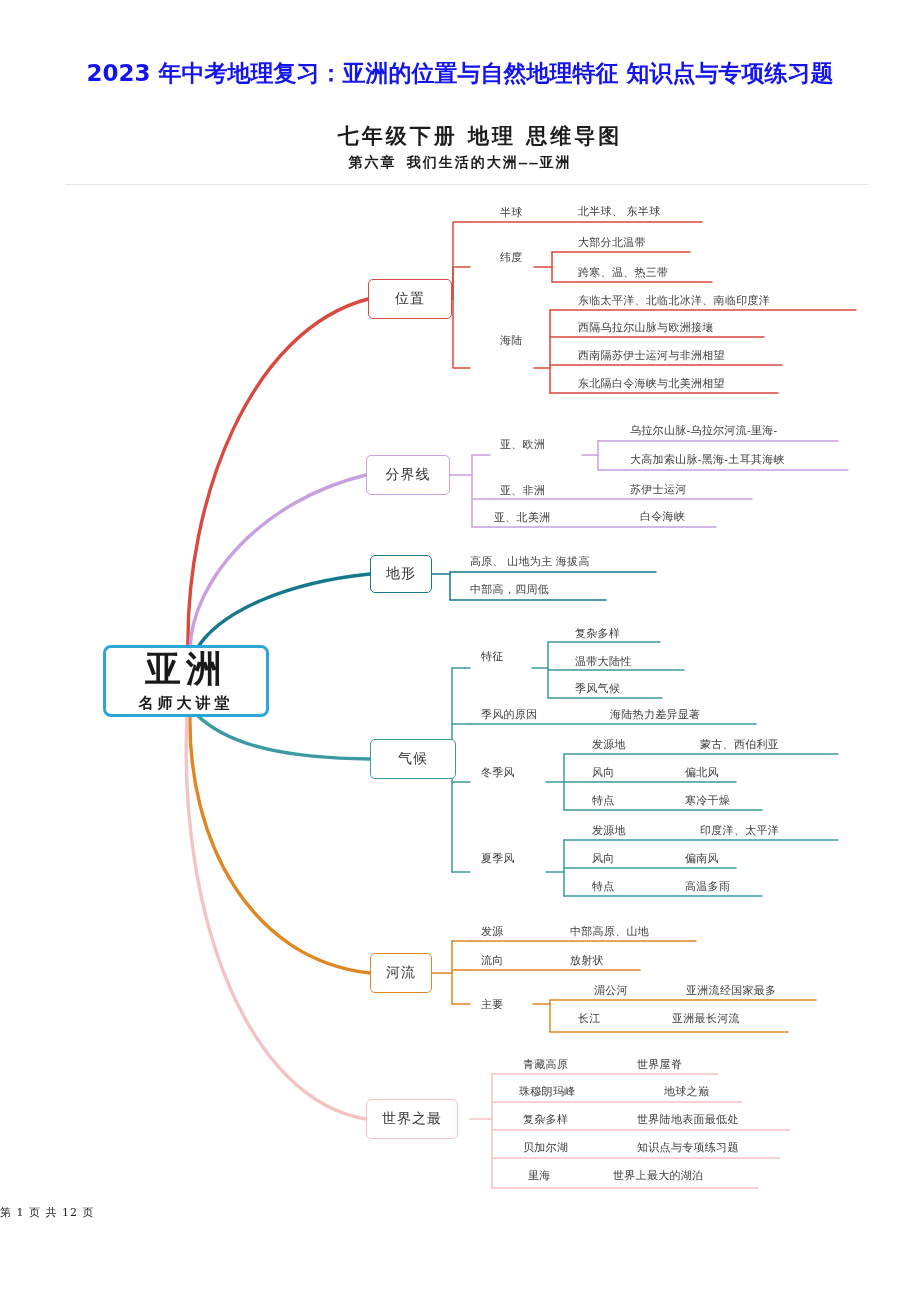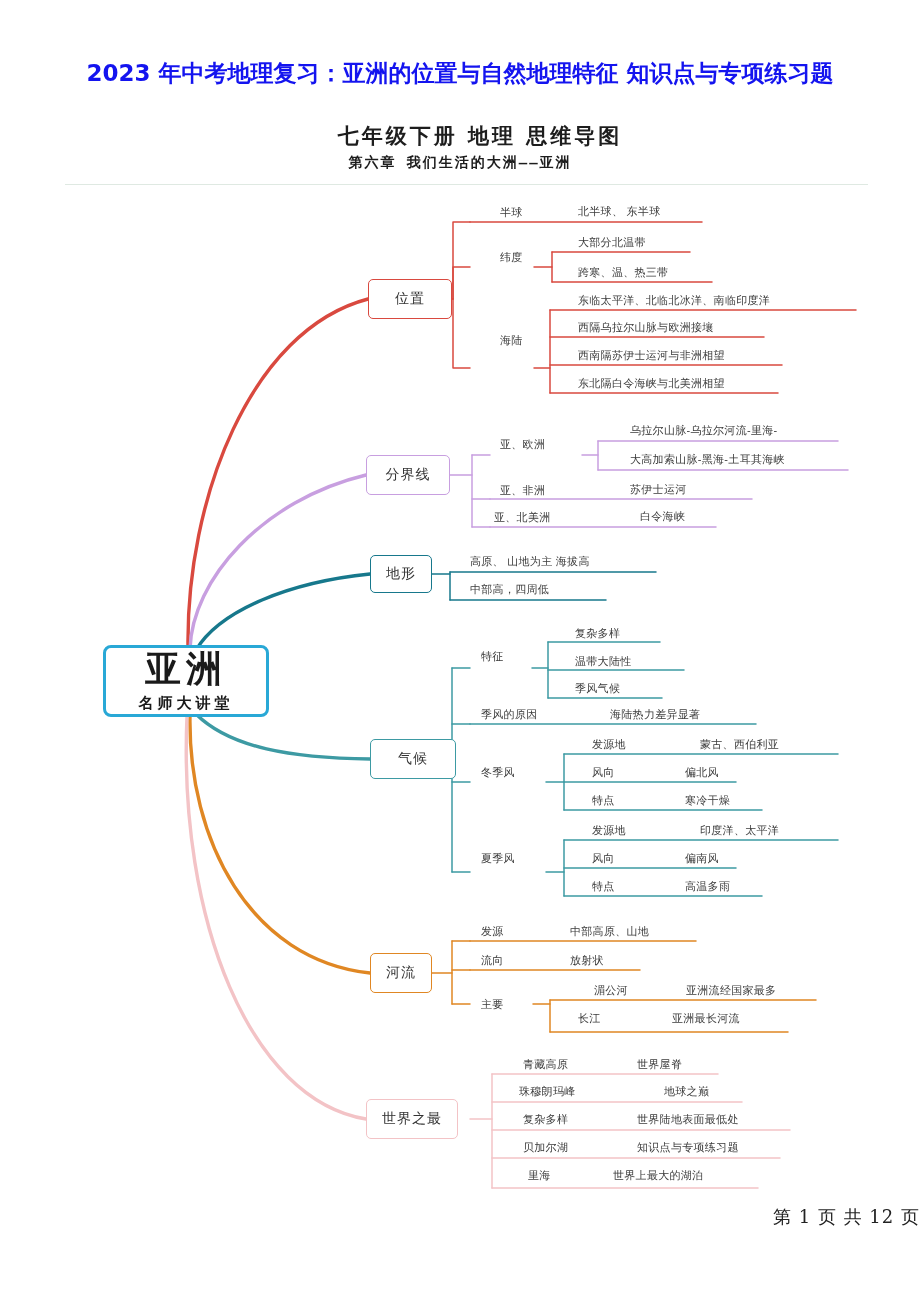--- a/index.html
+++ b/index.html
@@ -106,22 +106,22 @@
     white-space: nowrap;
     letter-spacing: 0.3px;
     z-index: 3;
     transform: translateY(-50%);
   }
 
   
   #footer {
     position: absolute;
     left: 0; right: 0; top: 1205px;
-    text-align: right;
-    font-size: 18px;
+    text-align: left;
+    font-size: 11px;
     color: #222;
     font-family: "DejaVu Serif", "Liberation Serif", serif;
     letter-spacing: 1px;
   }
 </style>
 </head>
 <body>
 
 <div id="doc-title">2023 年中考地理复习：亚洲的位置与自然地理特征 知识点与专项练习题</div>
 

